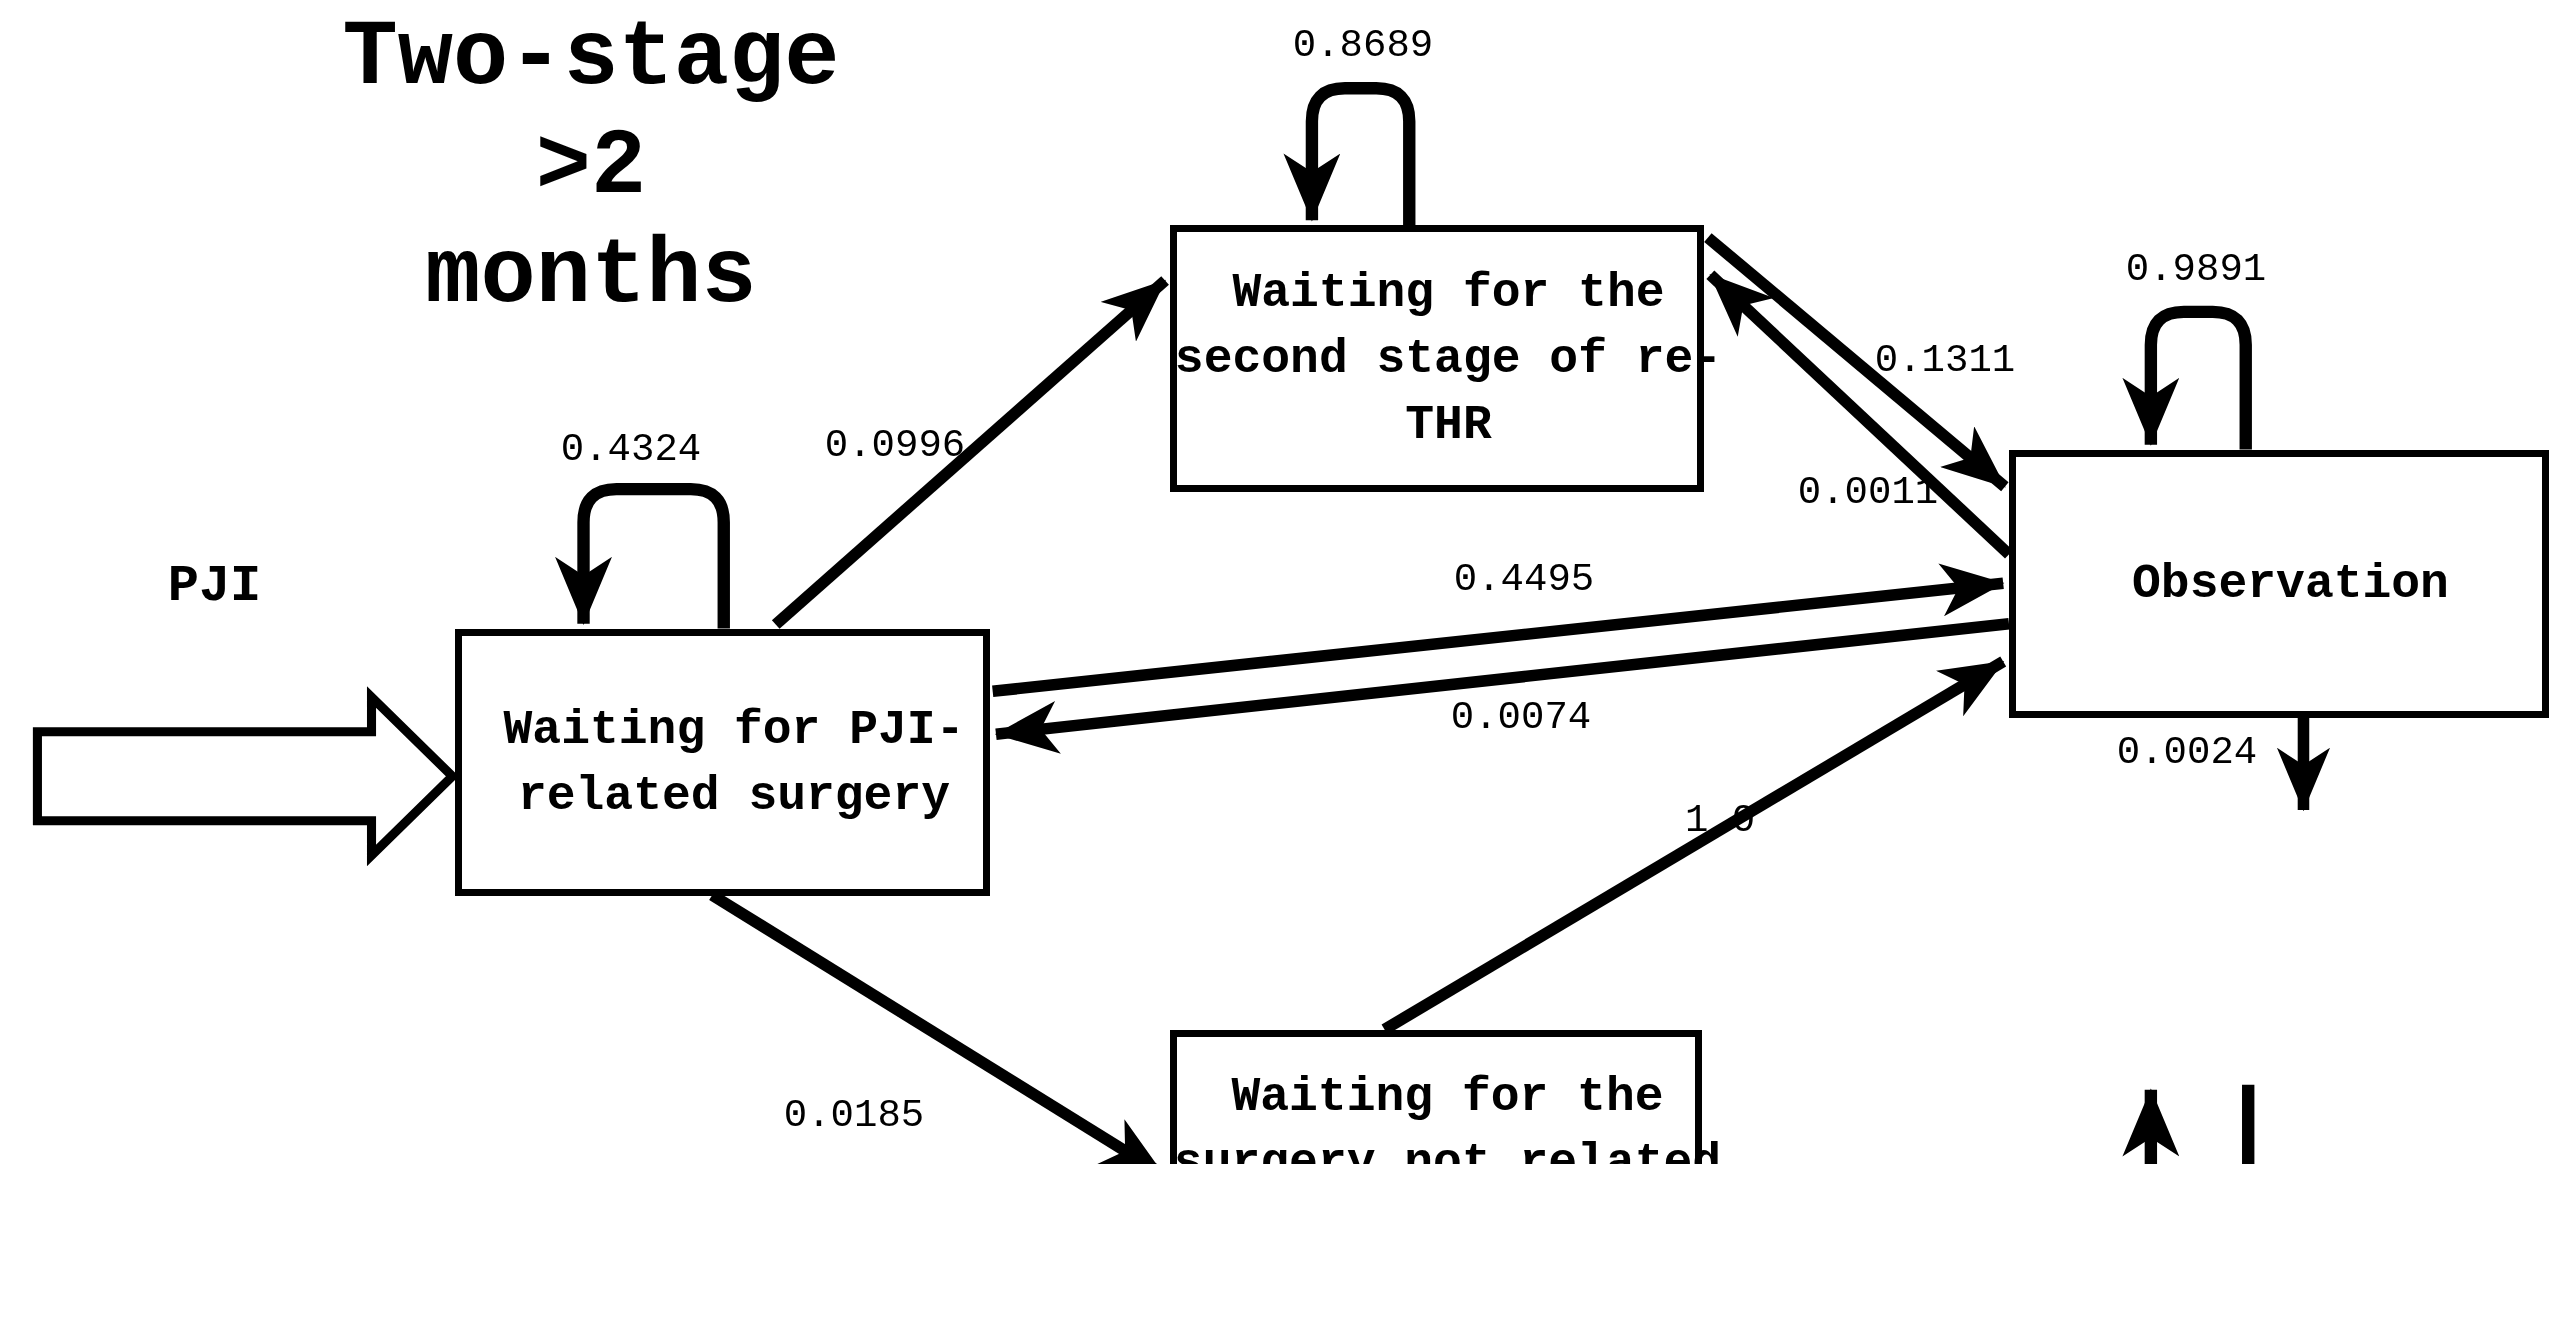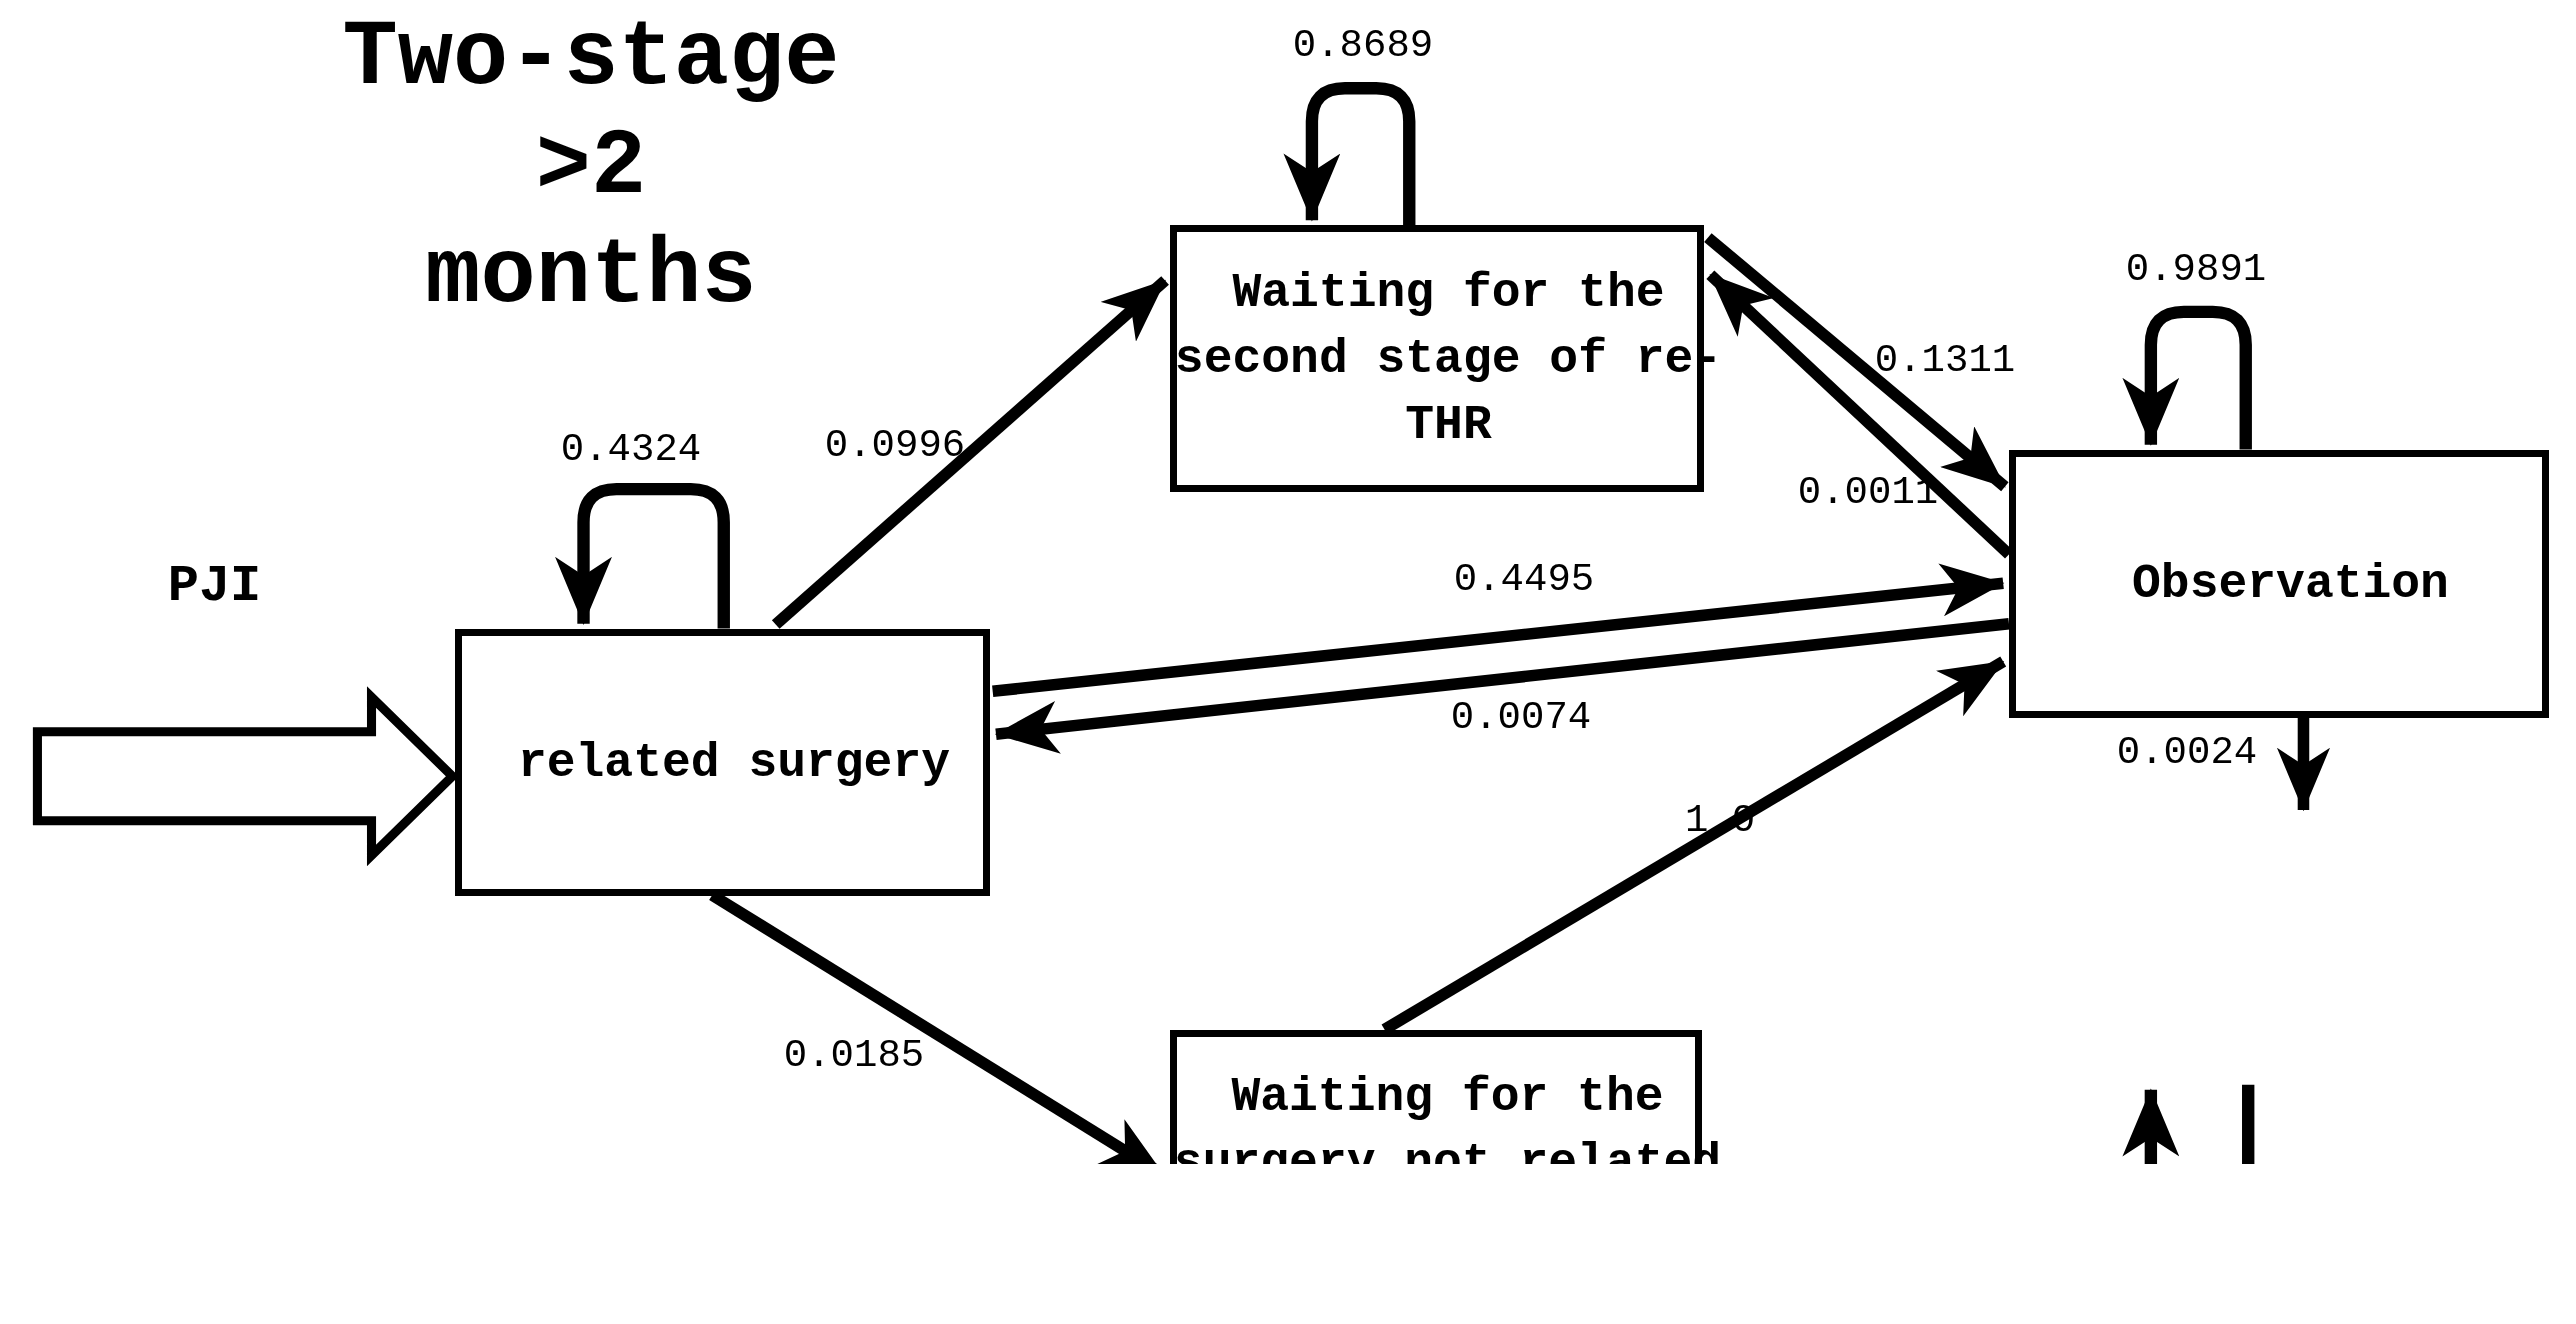--- a/index.html
+++ b/index.html
@@ -60,20 +60,21 @@
     <div>Two-stage</div>
     <div>&gt;2</div>
     <div>months</div>
   </div>
 
   <div class="entry-label">
     <div>PJI</div>
   </div>
 
   <div class="state-box" style="left:455px;top:629px;width:535px;height:267px;">
+    <div class="state-line">Waiting for PJI-</div>
     <div class="state-line">related surgery</div>
   </div>
 
   <div class="state-box" style="left:1170px;top:225px;width:534px;height:267px;">
     <div class="state-line">Waiting for the</div>
     <div class="state-line">second stage of re-</div>
     <div class="state-line">THR</div>
   </div>
 
   <div class="state-box" style="left:2009px;top:450px;width:540px;height:268px;">
@@ -90,17 +91,17 @@
   <div class="prob-label" style="left:631px;top:450px;">0.4324</div>
   <div class="prob-label" style="left:895px;top:446px;">0.0996</div>
   <div class="prob-label" style="left:1363px;top:46px;">0.8689</div>
   <div class="prob-label" style="left:1945px;top:361px;">0.1311</div>
   <div class="prob-label" style="left:1868px;top:493px;">0.0011</div>
   <div class="prob-label" style="left:2196px;top:270px;">0.9891</div>
   <div class="prob-label" style="left:1524px;top:580px;">0.4495</div>
   <div class="prob-label" style="left:1521px;top:718px;">0.0074</div>
   <div class="prob-label" style="left:2187px;top:753px;">0.0024</div>
   <div class="prob-label" style="left:2200px;top:1264px;">1.0</div>
-  <div class="prob-label" style="left:854px;top:1056px;">0.0185</div>
+  <div class="prob-label" style="left:854px;top:1116px;">0.0185</div>
   <div class="prob-label" style="left:1720px;top:821px;">1.0</div>
 
 </div>
 
 
 </body></html>

